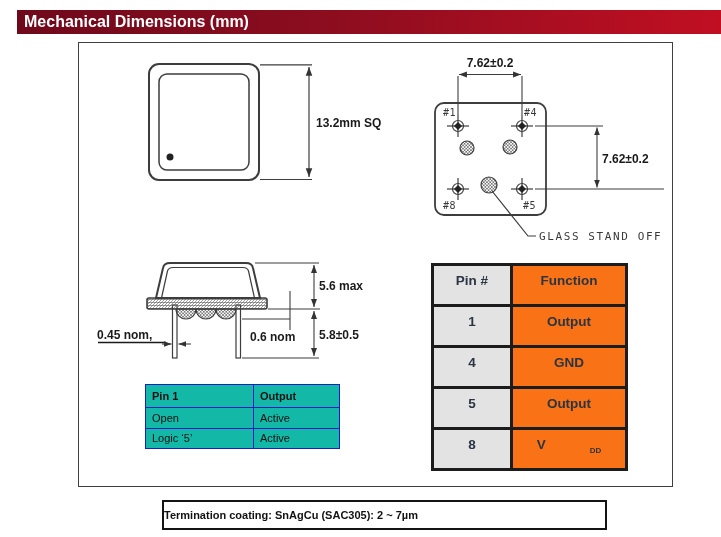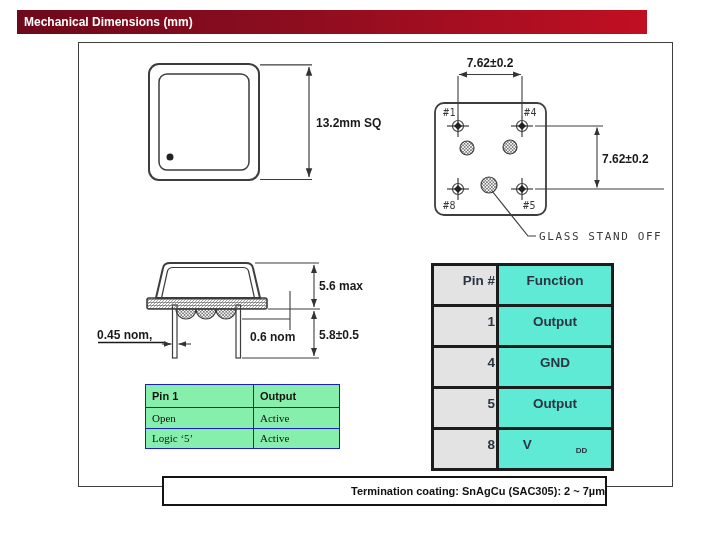--- a/index.html
+++ b/index.html
@@ -2,61 +2,61 @@
 <html><head>
 <meta charset="utf-8">
 <style>
   html,body{margin:0;padding:0;}
   body{
     width:721px;height:537px;position:relative;background:#ffffff;
     font-family:"Liberation Sans", sans-serif;overflow:hidden;
   }
   
   .banner{
-    position:absolute;left:17px;top:10px;width:630px;height:24px;
+    position:absolute;left:17px;top:10px;width:704px;height:24px;
     background:linear-gradient(90deg,#6e091b 0%,#8d0d1f 45%,#c10f22 100%);
-    color:#ffffff;font-size:12px;font-weight:bold;
+    color:#ffffff;font-size:16px;font-weight:bold;
     display:flex;align-items:center;padding-left:7px;box-sizing:border-box;
   }
   
   .frame{
     position:absolute;left:78px;top:42px;width:595px;height:445px;
     border:1.5px solid #3f3f3f;background:#ffffff;box-sizing:border-box;
   }
   .frame svg{position:absolute;left:0;top:0;}
   .dimtext{font-family:"Liberation Sans",sans-serif;font-size:12px;font-weight:bold;fill:#1a1a1a;}
   .cadtext{font-family:"DejaVu Sans Mono",monospace;font-size:10px;fill:#3a3a3a;letter-spacing:0.5px;}
   .cadbig{font-family:"DejaVu Sans Mono",monospace;font-size:11px;fill:#3a3a3a;letter-spacing:1.6px;}
   
   .pin1-table{
     position:absolute;left:66px;top:341px;border-collapse:collapse;table-layout:fixed;
   }
   .pin1-table th,.pin1-table td{
     border:1.5px solid #1c1ccd;font-size:11px;color:#111111;
-    padding:0 0 0 6px;text-align:left;vertical-align:middle;background:#86efac;
+    padding:0 0 0 6px;text-align:left;vertical-align:middle;background:#14b8a6;
   }
   .pin1-table th{height:22px;font-weight:bold;}
-  .pin1-table td{height:19.5px;font-weight:normal;font-family:Liberation Serif, serif;}
+  .pin1-table td{height:19.5px;font-weight:normal;}
   .p1c1{width:101px;} .p1c2{width:79px;}
   
   .pinfn-table{
     position:absolute;left:352px;top:220px;border-collapse:collapse;table-layout:fixed;
   }
   .pinfn-table th,.pinfn-table td{
     border:3px solid #1c1c1c;font-size:13.5px;font-weight:bold;color:#2b3442;
     text-align:center;vertical-align:top;padding-top:7px;height:41px;box-sizing:border-box;
   }
-  .pinfn-table .gray{background:#e3e3e3;width:65px;text-align:right;}
-  .pinfn-table .white{background:#5eead4;width:115px;}
+  .pinfn-table .gray{background:#e3e3e3;width:79px;}
+  .pinfn-table .white{background:#f97316;width:115px;}
   .pinfn-table sub{font-size:8px;font-weight:bold;margin-left:44px;}
   
   .footer-box{
-    position:absolute;left:162px;top:476px;width:445px;height:30px;
+    position:absolute;left:162px;top:500px;width:445px;height:30px;
     border:2px solid #141414;box-sizing:border-box;background:#ffffff;
-    display:flex;align-items:center;justify-content:flex-end;
+    display:flex;align-items:center;justify-content:flex-start;
     font-size:11px;font-weight:bold;color:#111111;
   }
 </style>
 </head>
 <body>
 
 <div class="banner">
   <span>Mechanical Dimensions (mm)</span>
 </div>
 

